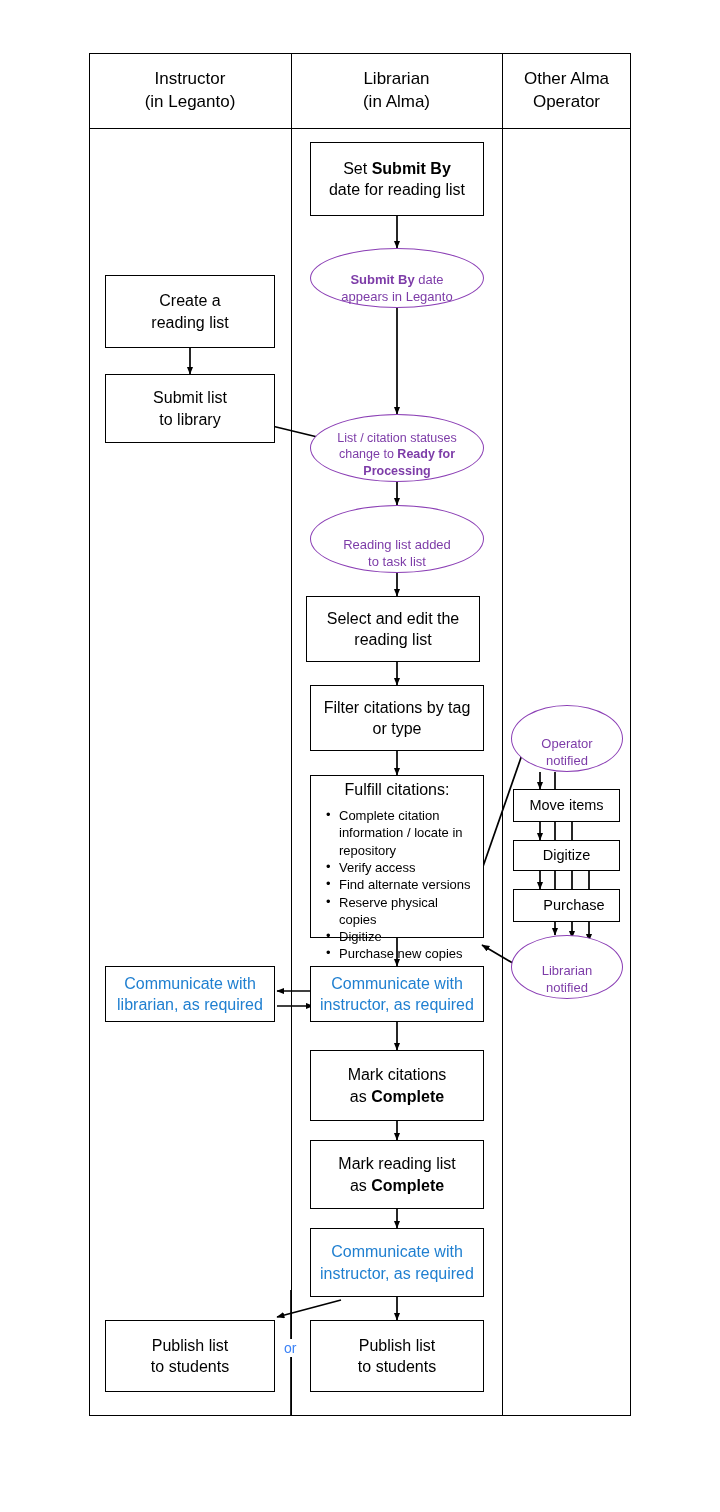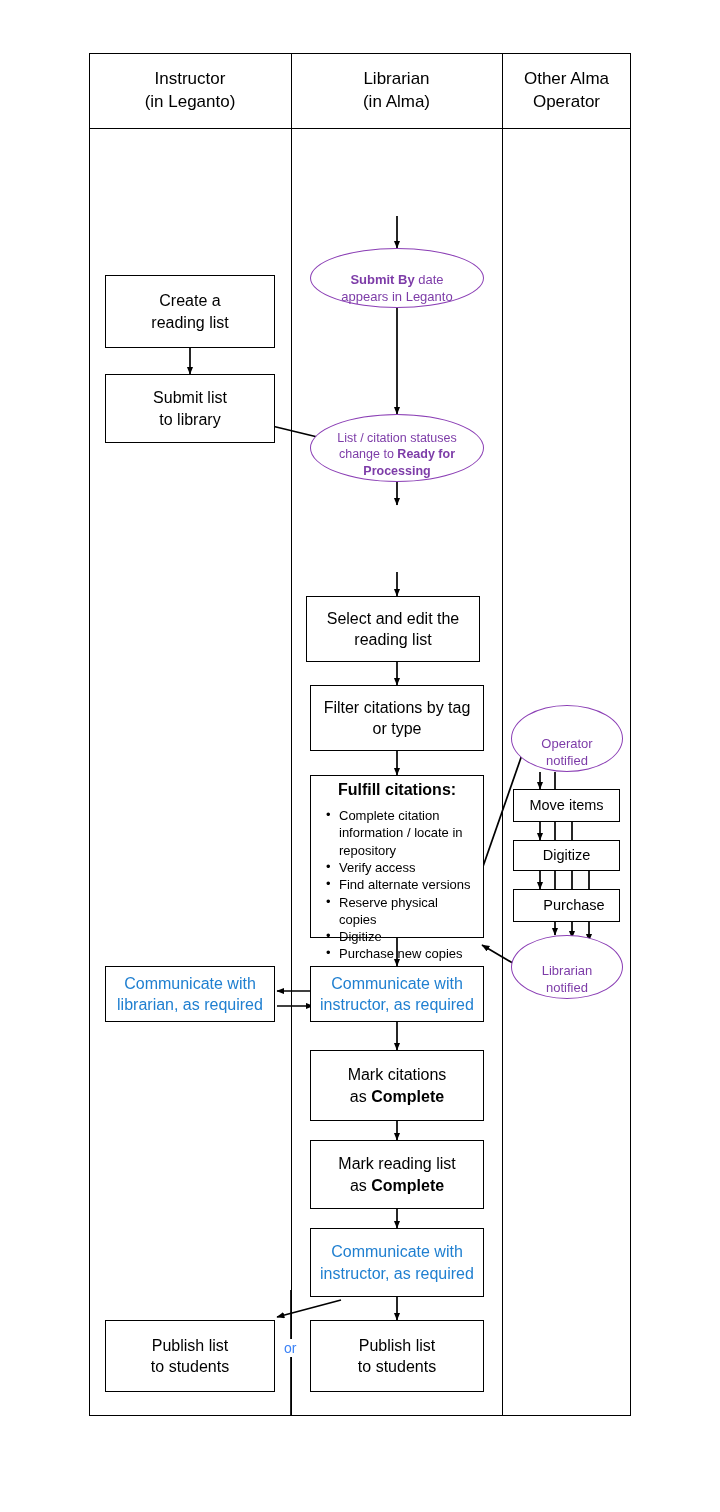--- a/index.html
+++ b/index.html
@@ -92,21 +92,20 @@
     text-align: left;
     padding: 4px 6px 4px 6px;
     font-size: 13px;
     line-height: 1.33;
   }
   .listbox .lb-title {
     text-align: center;
     font-size: 16px;
     line-height: 1.2;
     margin-bottom: 8px;
-    font-weight: bold;
   }
   .listbox ul {
     margin: 4px;
     padding-left: 16px;
     list-style: none;
   }
   .listbox li {
     position: relative;
     margin: 0;
     padding: 0 0 0 2px;
@@ -258,36 +257,48 @@
     </div>
   </div>
 
   <div class="node" style="left:105px; top:1320px; width:170px; height:72px;">
     <div>
       <div>Publish list</div>
       <div>to students</div>
     </div>
   </div>
 
+  <div class="node" style="left:310px; top:142px; width:174px; height:74px;">
+    <div>
+      <div><span>Set </span><b>Submit By</b></div>
+      <div>date for reading list</div>
+    </div>
+  </div>
 
   <div class="ellipse" style="left:310px; top:248px; width:174px; height:60px;">
     <div>
       <div><b>Submit By</b><span> date</span></div>
       <div>appears in Leganto</div>
     </div>
   </div>
 
   <div class="ellipse tight" style="left:310px; top:414px; width:174px; height:68px;">
     <div>
       <div>List / citation statuses</div>
       <div><span>change to </span><b>Ready for</b></div>
       <div><b>Processing</b></div>
     </div>
   </div>
 
+  <div class="ellipse" style="left:310px; top:505px; width:174px; height:68px;">
+    <div>
+      <div>Reading list added</div>
+      <div>to task list</div>
+    </div>
+  </div>
 
   <div class="node" style="left:306px; top:596px; width:174px; height:66px;">
     <div>
       <div>Select and edit the</div>
       <div>reading list</div>
     </div>
   </div>
 
   <div class="node" style="left:310px; top:685px; width:174px; height:66px;">
     <div>

